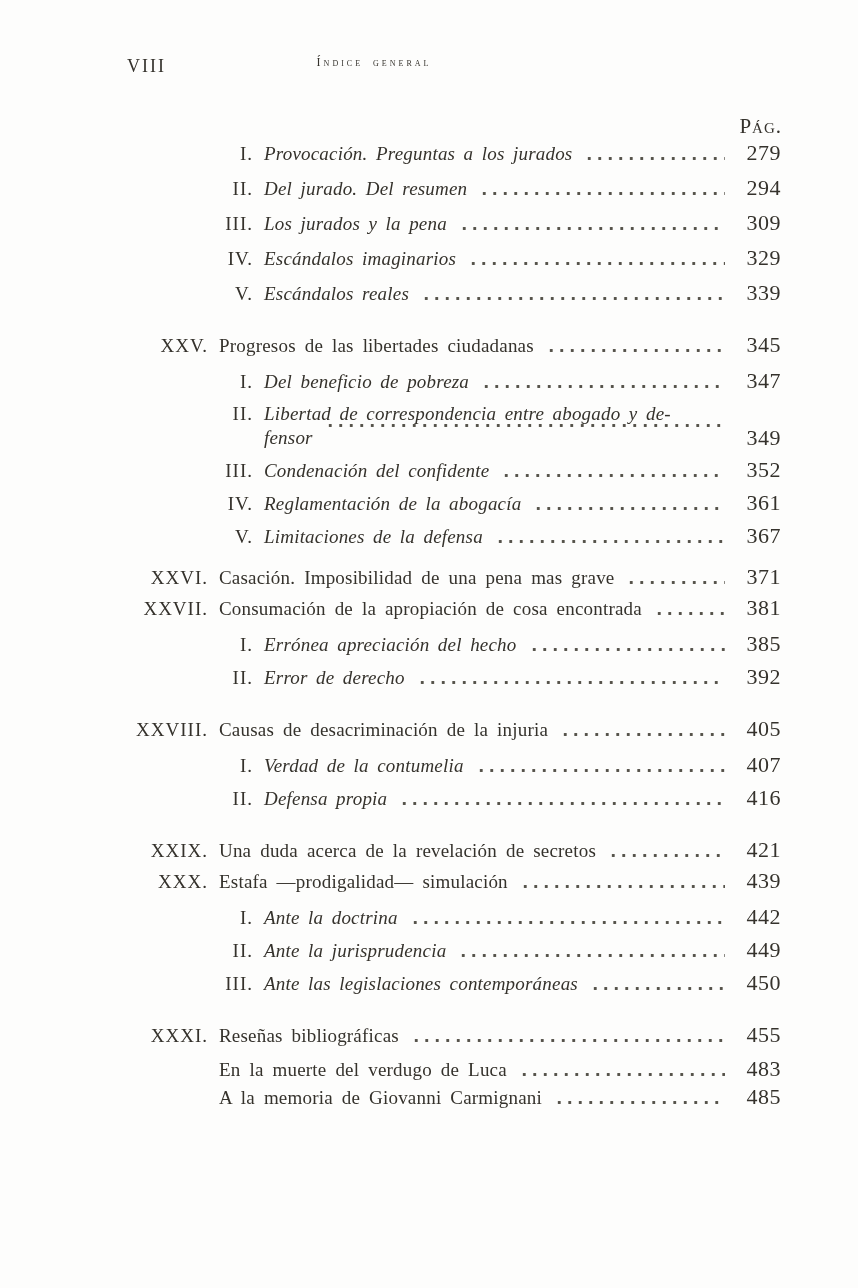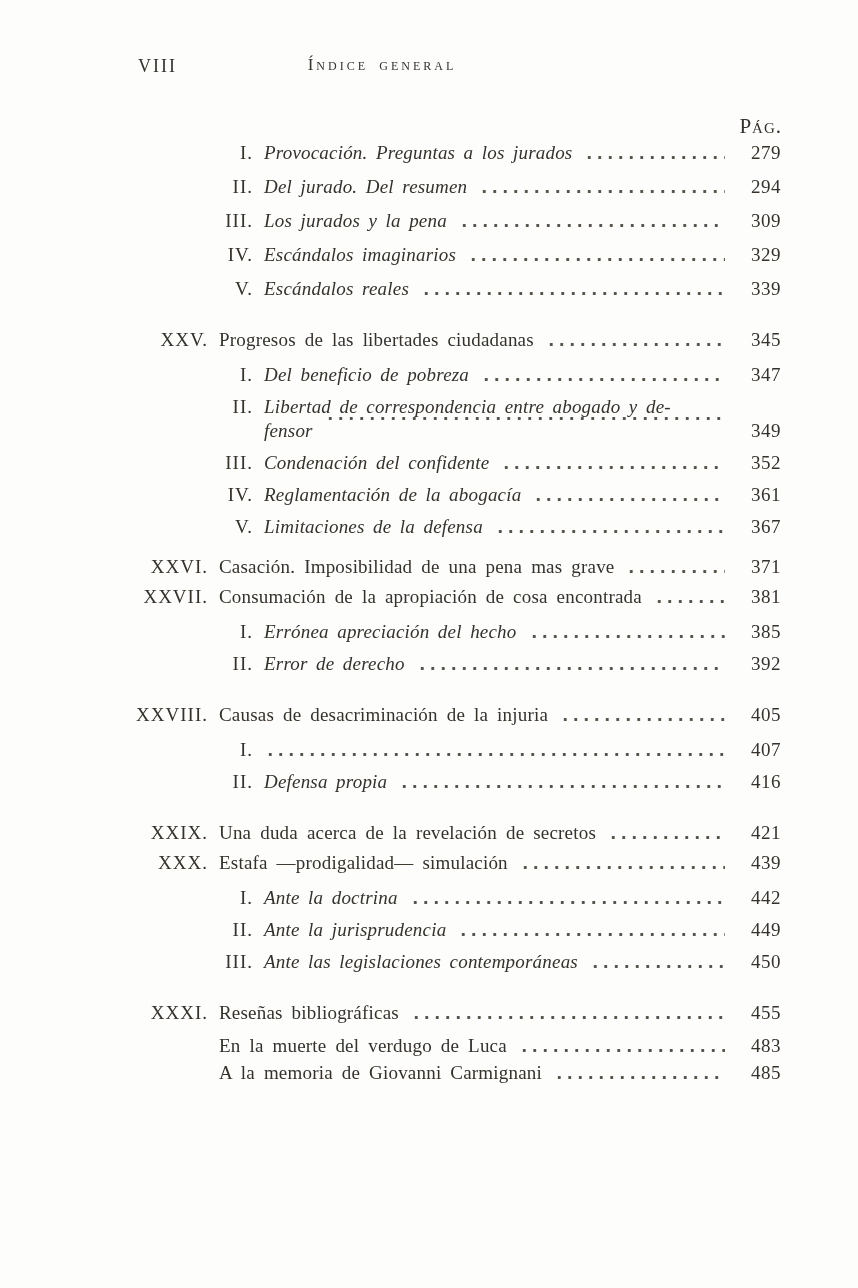--- a/index.html
+++ b/index.html
@@ -15,30 +15,30 @@
   }
   .sheet {
     position: relative;
     width: 858px; height: 1288px;
     background: var(--paper);
     font-family: "Liberation Serif", "DejaVu Serif", serif;
     color: var(--ink);
   }
   .folio {
     position: absolute;
-    top: 56px; left: 138px;
+    top: 56px; left: 127px;
     font-size: 18px;
     letter-spacing: 2px;
   }
   .running-title {
     position: absolute;
-    top: 55px; left: 8px; width: 748px;
+    top: 55px; left: 0; width: 748px;
     text-align: center;
     font-variant: small-caps;
-    font-size: 17px;
+    font-size: 12px;
     letter-spacing: 3px;
     word-spacing: 4px;
   }
   .pag-label {
     position: absolute;
     top: 114px; right: 76px;
     font-variant: small-caps;
     font-size: 21px;
     letter-spacing: 1px;
   }
@@ -80,21 +80,21 @@
     margin: 0 10px 0 12px;
     background-image: radial-gradient(circle, var(--dot) 1.35px, rgba(0,0,0,0) 1.9px);
     background-size: 10.5px 3px;
     background-repeat: repeat-x;
     background-position: 0 100%;
   }
   .row.no-tail .leader, .row.no-tail .page-num { visibility: hidden; }
   .page-num {
     flex: 0 0 46px;
     text-align: right;
-    font-size: 19px;
+    font-size: 22px;
     letter-spacing: 0.5px;
   }
 </style>
 </head>
 <body>
 
 <div class="sheet">
   <div class="folio">VIII</div>
   <div class="running-title">Índice general</div>
   <div class="pag-label">Pág.</div>
@@ -196,20 +196,21 @@
         <span class="page-num">392</span>
       </div>
       <div class="row chapter" style="margin-top: 24px;">
         <span class="num">XXVIII.</span>
         <span class="title">Causas de desacriminación de la injuria</span>
         <span class="leader"></span>
         <span class="page-num">405</span>
       </div>
       <div class="row sub" style="margin-top: 8px;">
         <span class="num">I.</span>
+        <span class="title">Verdad de la contumelia</span>
         <span class="leader"></span>
         <span class="page-num">407</span>
       </div>
       <div class="row sub" style="margin-top: 5px;">
         <span class="num">II.</span>
         <span class="title">Defensa propia</span>
         <span class="leader"></span>
         <span class="page-num">416</span>
       </div>
       <div class="row chapter" style="margin-top: 24px;">

